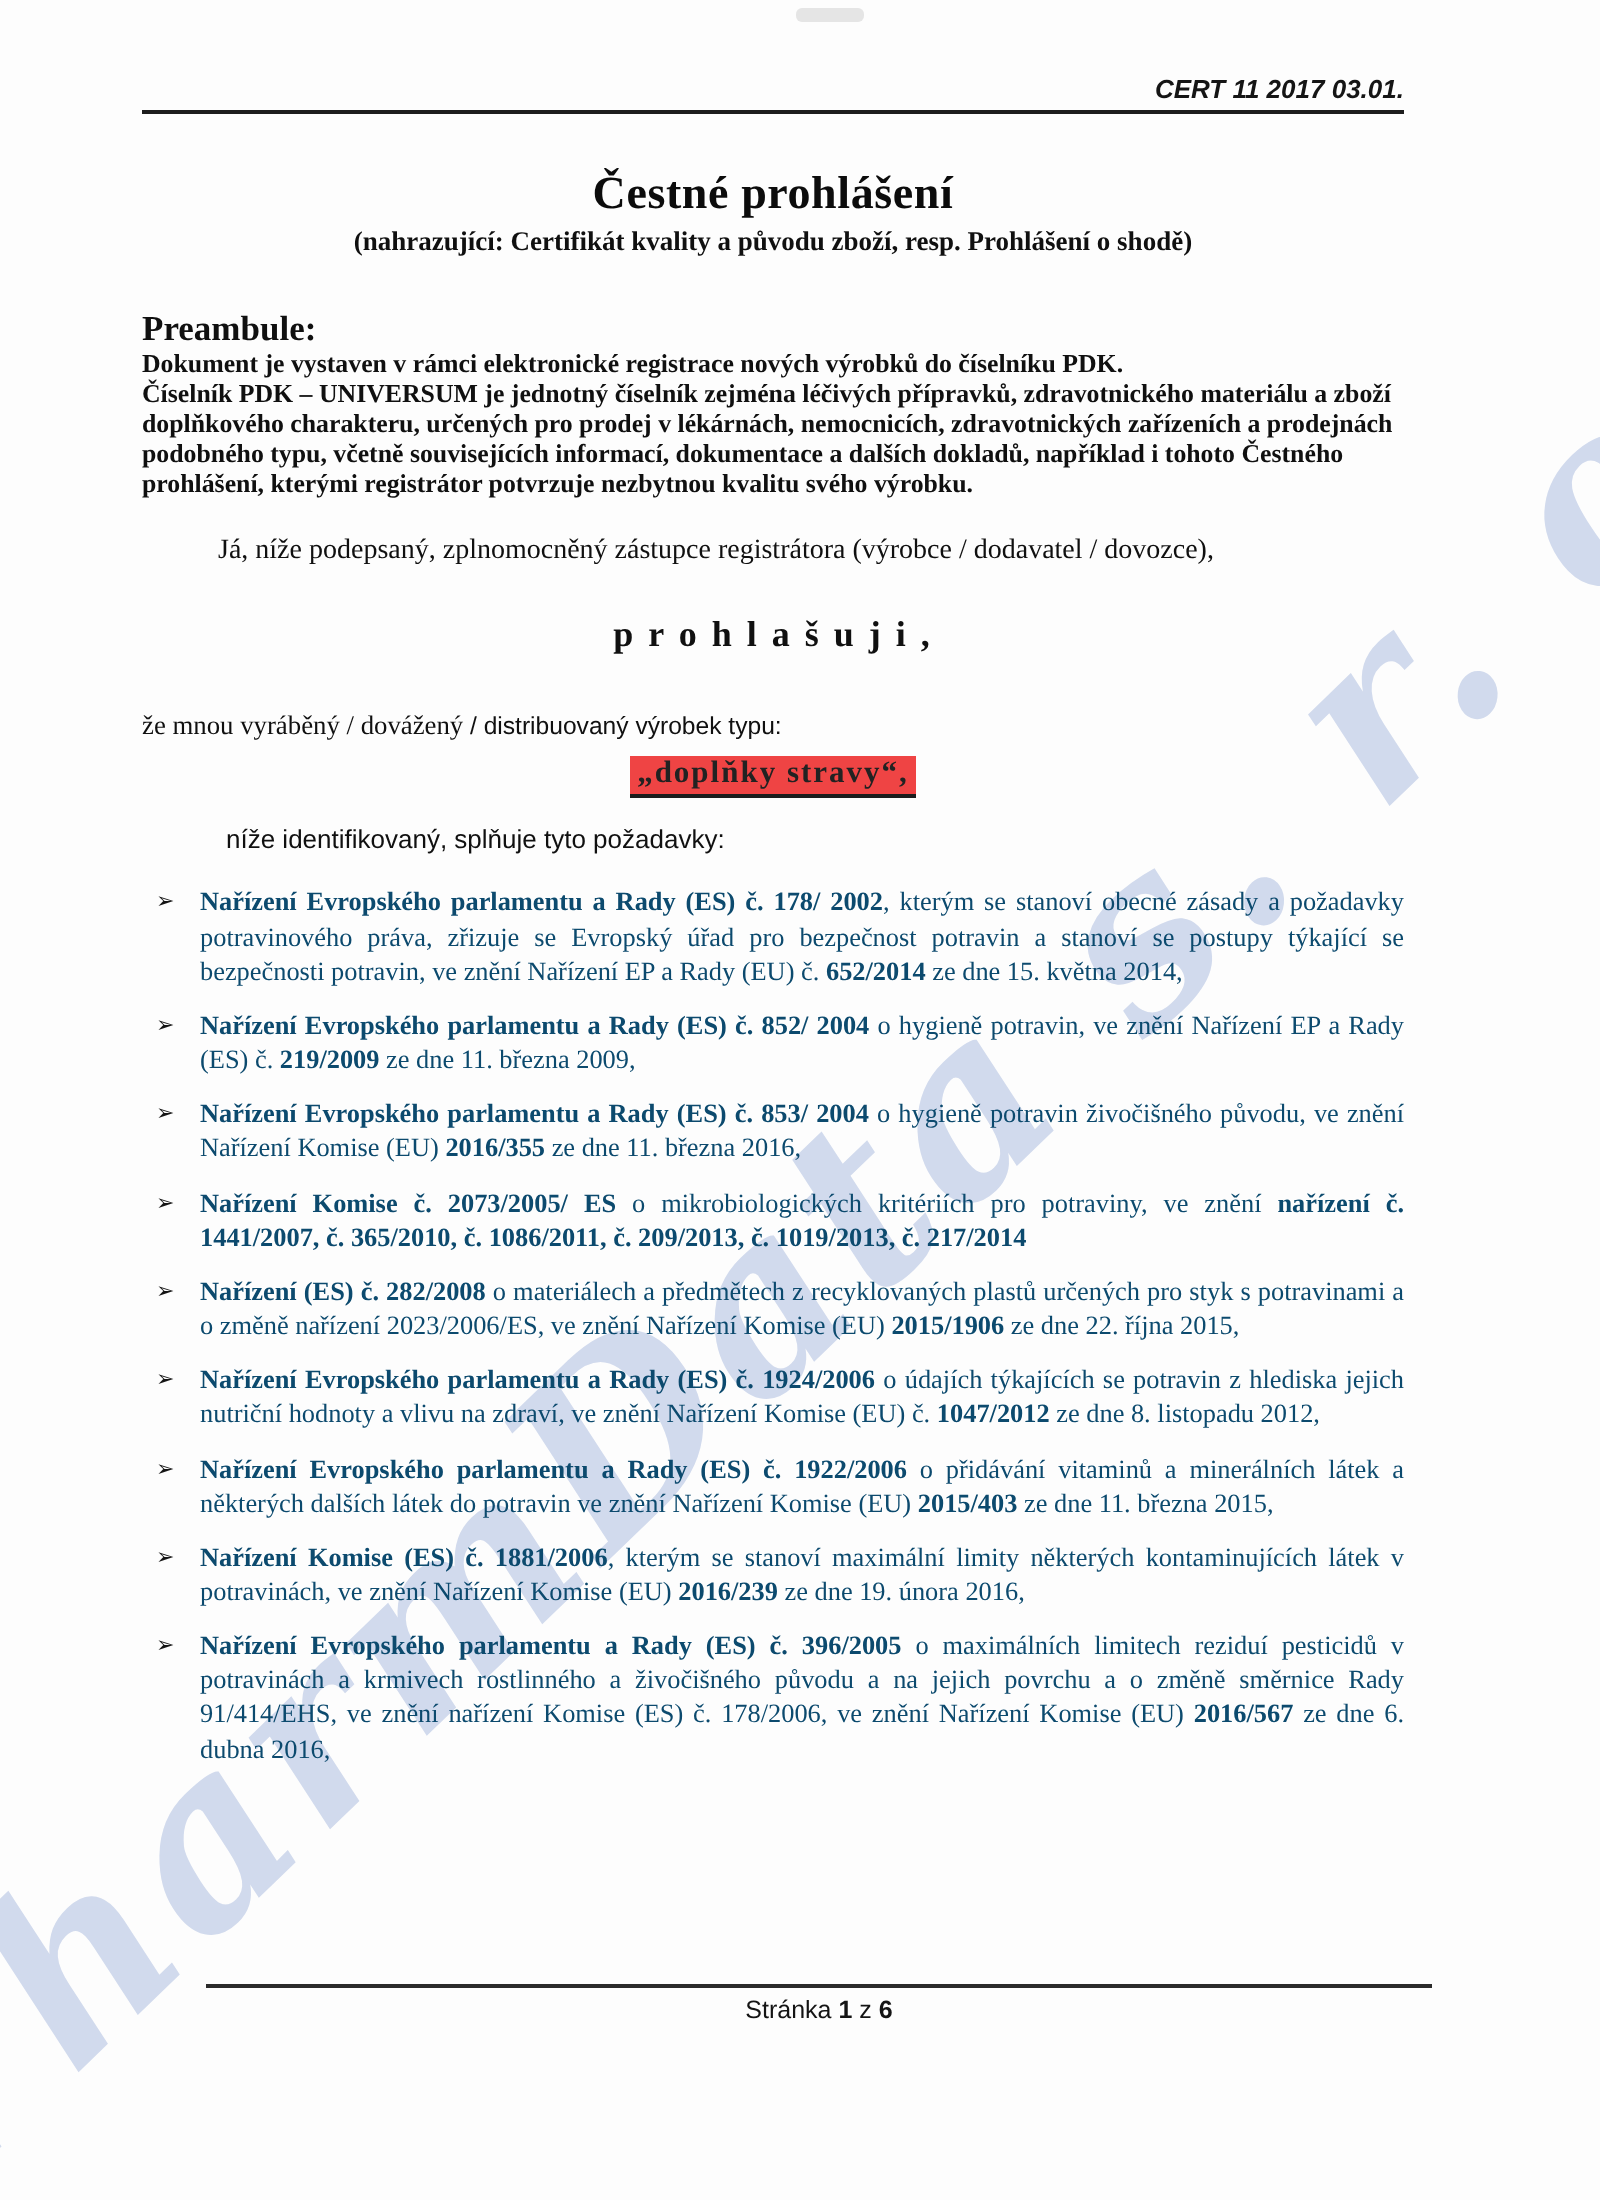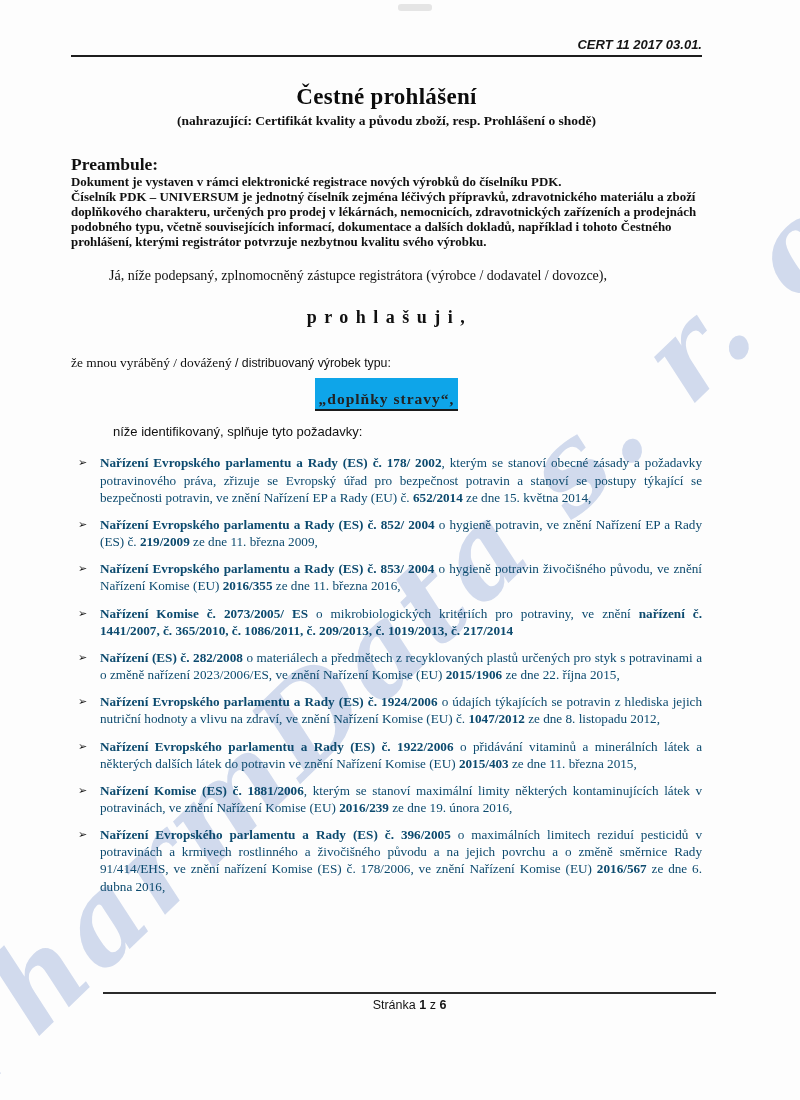--- a/index.html
+++ b/index.html
@@ -24,21 +24,21 @@
   .intro-line{margin-top:18px;font-size:14px;text-indent:38px;}
   .verb-line{
     text-align:center;margin-top:23px;font-weight:bold;font-size:18px;
     letter-spacing:1.5px;
   }
   .product-line{margin-top:27px;font-size:13.4px;}
   .product-line .sans-part{font-family:"Liberation Sans",sans-serif;font-size:12.3px;}
   .product-type-row{text-align:center;margin-top:7px;}
   .product-type{
     display:inline-block;font-weight:bold;font-size:15.5px;letter-spacing:1px;
-    background:#0ea5e9;border-bottom:2.5px solid #1c1c1c;padding:12px 4px 1px 4px;
+    background:#ef4444;border-bottom:2.5px solid #1c1c1c;padding:0 4px 1px 4px;
     color:#222;
   }
   .outro-line{margin-top:13px;font-family:"Liberation Sans",sans-serif;font-size:13px;margin-left:42px;}
   .req-list{margin-top:15px;}
   .req-item{display:flex;margin-bottom:10px;}
   .req-arrow{
     flex:none;width:29px;padding-left:7px;box-sizing:border-box;
     font-family:"DejaVu Sans",sans-serif;font-size:11px;padding-top:2px;color:#141414;
   }
   .req-text{

